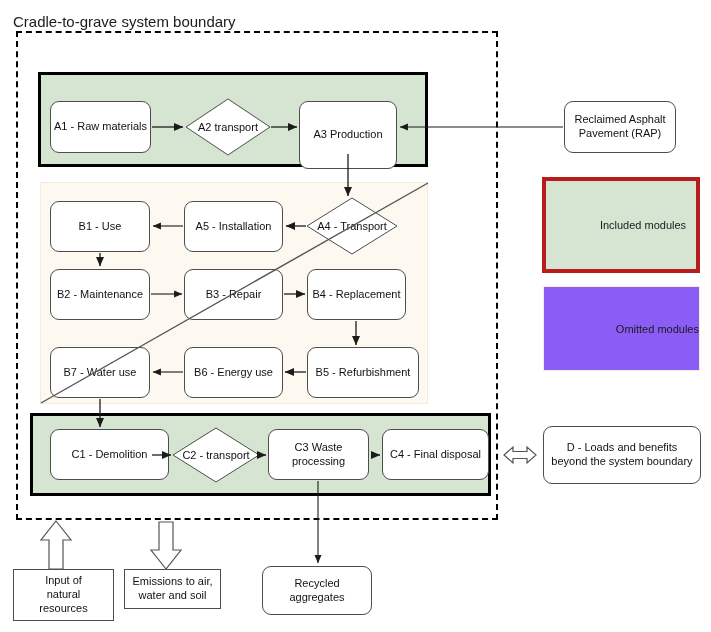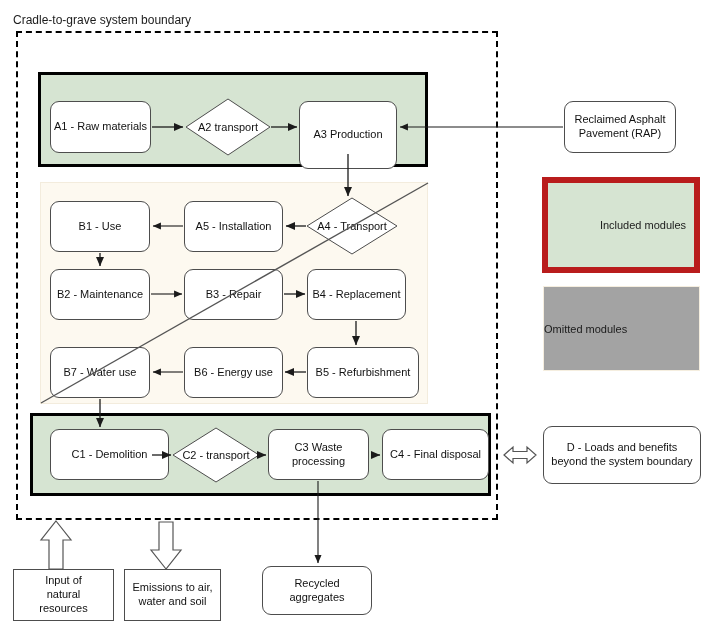--- a/index.html
+++ b/index.html
@@ -36,33 +36,33 @@
     position:absolute;box-sizing:border-box;
     background:#d6e4d2;border:3px solid #000000;
   }
 
   
   .boundary{
     position:absolute;box-sizing:border-box;
     border:2px dashed #000000;background:transparent;
   }
   .boundary-label{
-    position:absolute;font-size:12px;color:#1b1b1b;white-space:nowrap;
+    position:absolute;font-size:15px;color:#1b1b1b;white-space:nowrap;
   }
 
   
   .legend-inc{
     position:absolute;box-sizing:border-box;background:#d6e4d2;
-    border:6px solid #b91c1c;display:flex;align-items:center;justify-content:center;
+    border:4px solid #b91c1c;display:flex;align-items:center;justify-content:center;
     font-size:11px;
     padding-left:44px;
   }
   .legend-omt{
-    position:absolute;box-sizing:border-box;background:#a3a3a3;
-    border:1px solid #f5eedf;display:flex;align-items:center;justify-content:flex-start;
+    position:absolute;box-sizing:border-box;background:#8b5cf6;
+    border:1px solid #f5eedf;display:flex;align-items:center;justify-content:flex-end;
     font-size:11px;
   }
 
   
   svg.overlay{position:absolute;left:0;top:0;width:711px;height:632px;
               pointer-events:none;overflow:visible;}
   .diamond-label{font-size:11px;fill:#111;font-family:"Liberation Sans",sans-serif;}
 </style>
 </head>
 <body>
@@ -128,21 +128,21 @@
   </div>
 
   <div class="node rbox" style="left:543px;top:426px;width:158px;height:58px;padding:4px 6px;">
     <span>D - Loads and benefits beyond the system boundary</span>
   </div>
 
   <div class="node sbox" style="left:13px;top:569px;width:101px;height:52px;padding:0 13px;">
     <span>Input of natural resources</span>
   </div>
 
-  <div class="node sbox" style="left:124px;top:569px;width:97px;height:52px;padding:16px 4px;">
+  <div class="node sbox" style="left:124px;top:569px;width:97px;height:40px;padding:16px 4px;">
     <span>Emissions to air, water and soil</span>
   </div>
 
   <div class="node rbox" style="left:262px;top:566px;width:110px;height:49px;padding:0 4px;">
     <span>Recycled aggregates</span>
   </div>
 
   <div class="legend-inc" style="left:542px;top:177px;width:158px;height:96px;">
     <span>Included modules</span>
   </div>

